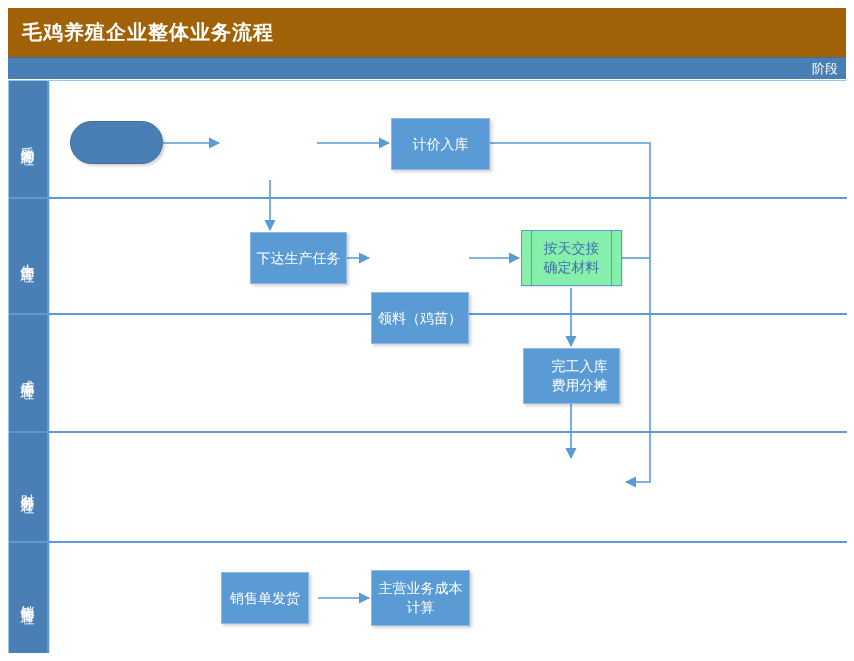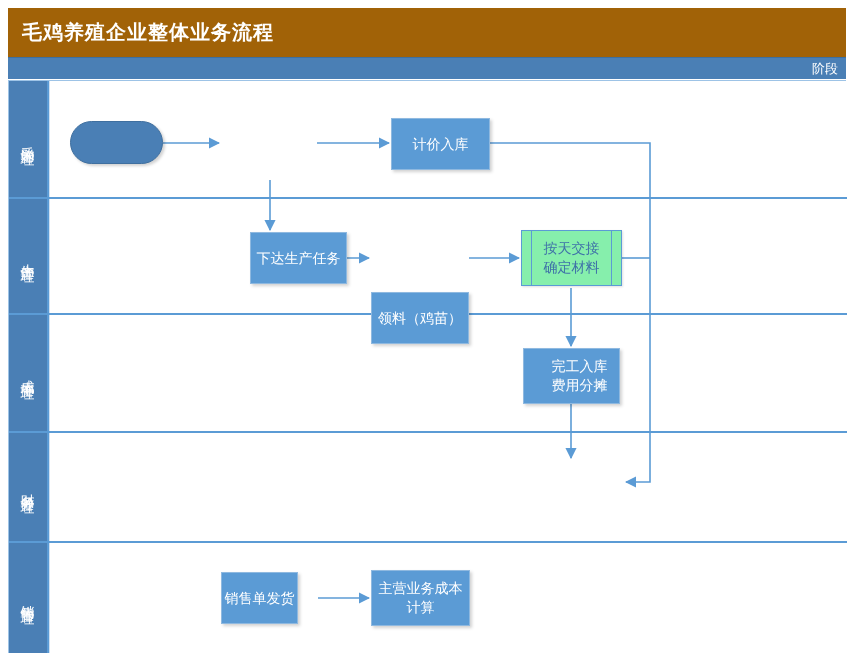--- a/index.html
+++ b/index.html
@@ -260,20 +260,20 @@
 
     <div class="node" style="left:371px; top:248px; width:98px; height:52px;margin-top:44px;">领料（鸡苗）</div>
 
     <div class="node subprocess" style="left:521px; top:230px; width:101px; height:56px;">按天交接
 确定材料</div>
 
     <div class="node" style="left:523px; top:348px; width:97px; height:56px;padding-left:16px;">完工入库
 费用分摊</div>
 
 
-    <div class="node" style="left:221px; top:572px; width:77px; height:52px;">销售单发货</div>
+    <div class="node" style="left:221px; top:572px; width:88px; height:52px;">销售单发货</div>
 
     <div class="node" style="left:371px; top:570px; width:99px; height:56px;">主营业务成本
 计算</div>
 
   </div>
 
 </div>
 
 </body></html>

